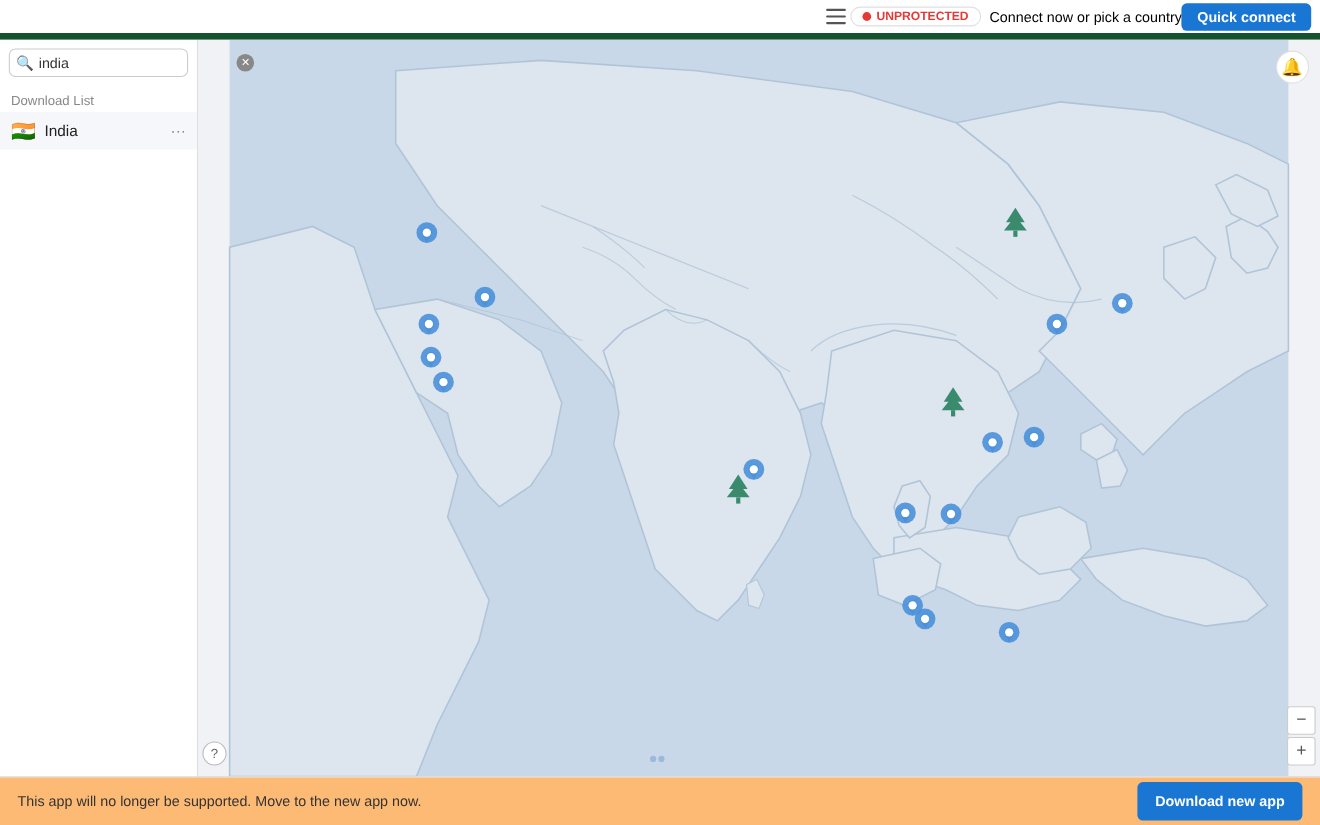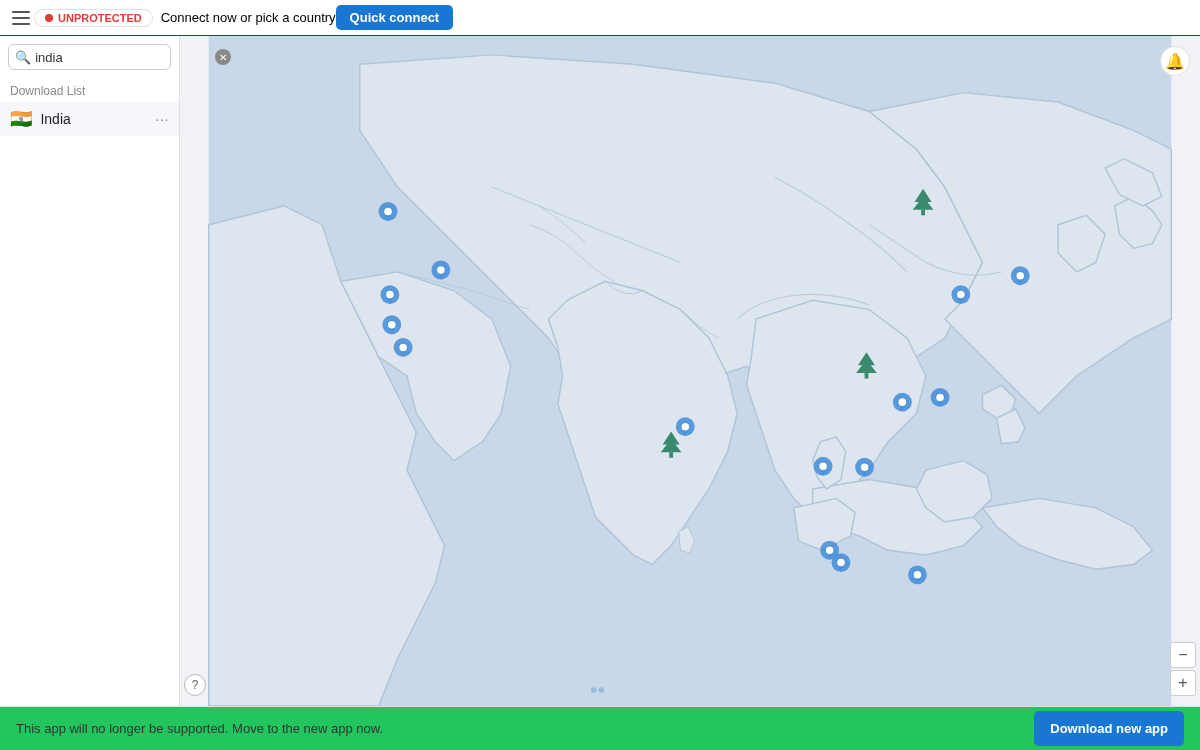--- a/index.html
+++ b/index.html
@@ -2,22 +2,22 @@
 <html><head>
   <meta charset="utf-8">
   <style>
     * { margin: 0; padding: 0; box-sizing: border-box; }
     body { width: 1200px; height: 750px; overflow: hidden; font-family: -apple-system, BlinkMacSystemFont, 'Segoe UI', sans-serif; background: #f0f2f5; }
 
     
     #topbar {
       position: absolute; top: 0; left: 0; right: 0; height: 36px;
       background: #fff;
-      display: flex; align-items: center; justify-content: flex-start;
-      border-bottom: 1px solid #14532d;
+      display: flex; align-items: center; justify-content: flex-end;
+      border-bottom: 6px solid #14532d;
       z-index: 100;
       padding: 0 8px;
     }
     #topbar-left { display: flex; align-items: center; gap: 8px; }
     #menu-icon { cursor: pointer; display: flex; flex-direction: column; gap: 4px; padding: 4px; }
     #menu-icon span { display: block; width: 18px; height: 2px; background: #555; border-radius: 1px; }
     #topbar-center { display: flex; align-items: center; gap: 8px; }
     #status-badge {
       display: flex; align-items: center; gap: 5px;
       border: 1px solid #e0e0e0; border-radius: 12px;
@@ -94,21 +94,21 @@
       position: absolute; top: 10px; right: 10px; z-index: 60;
       width: 30px; height: 30px; background: #fff;
       border-radius: 50%; border: 1px solid #e0e0e0;
       display: flex; align-items: center; justify-content: center;
       font-size: 16px; cursor: pointer;
     }
 
     
     #bottombar {
       position: absolute; bottom: 0; left: 0; right: 0; height: 44px;
-      background: #22c55e; border-top: 1px solid #e0e0e0;
+      background: #fdba74; border-top: 1px solid #e0e0e0;
       display: flex; align-items: center; justify-content: space-between;
       padding: 0 16px; z-index: 100;
     }
     #bottom-text { font-size: 13px; color: #333; }
     #download-btn {
       background: #1976d2; color: #fff; border: none; border-radius: 5px;
       padding: 10px 16px; font-size: 13px; font-weight: 600; cursor: pointer;
     }
   </style>
 </head>

